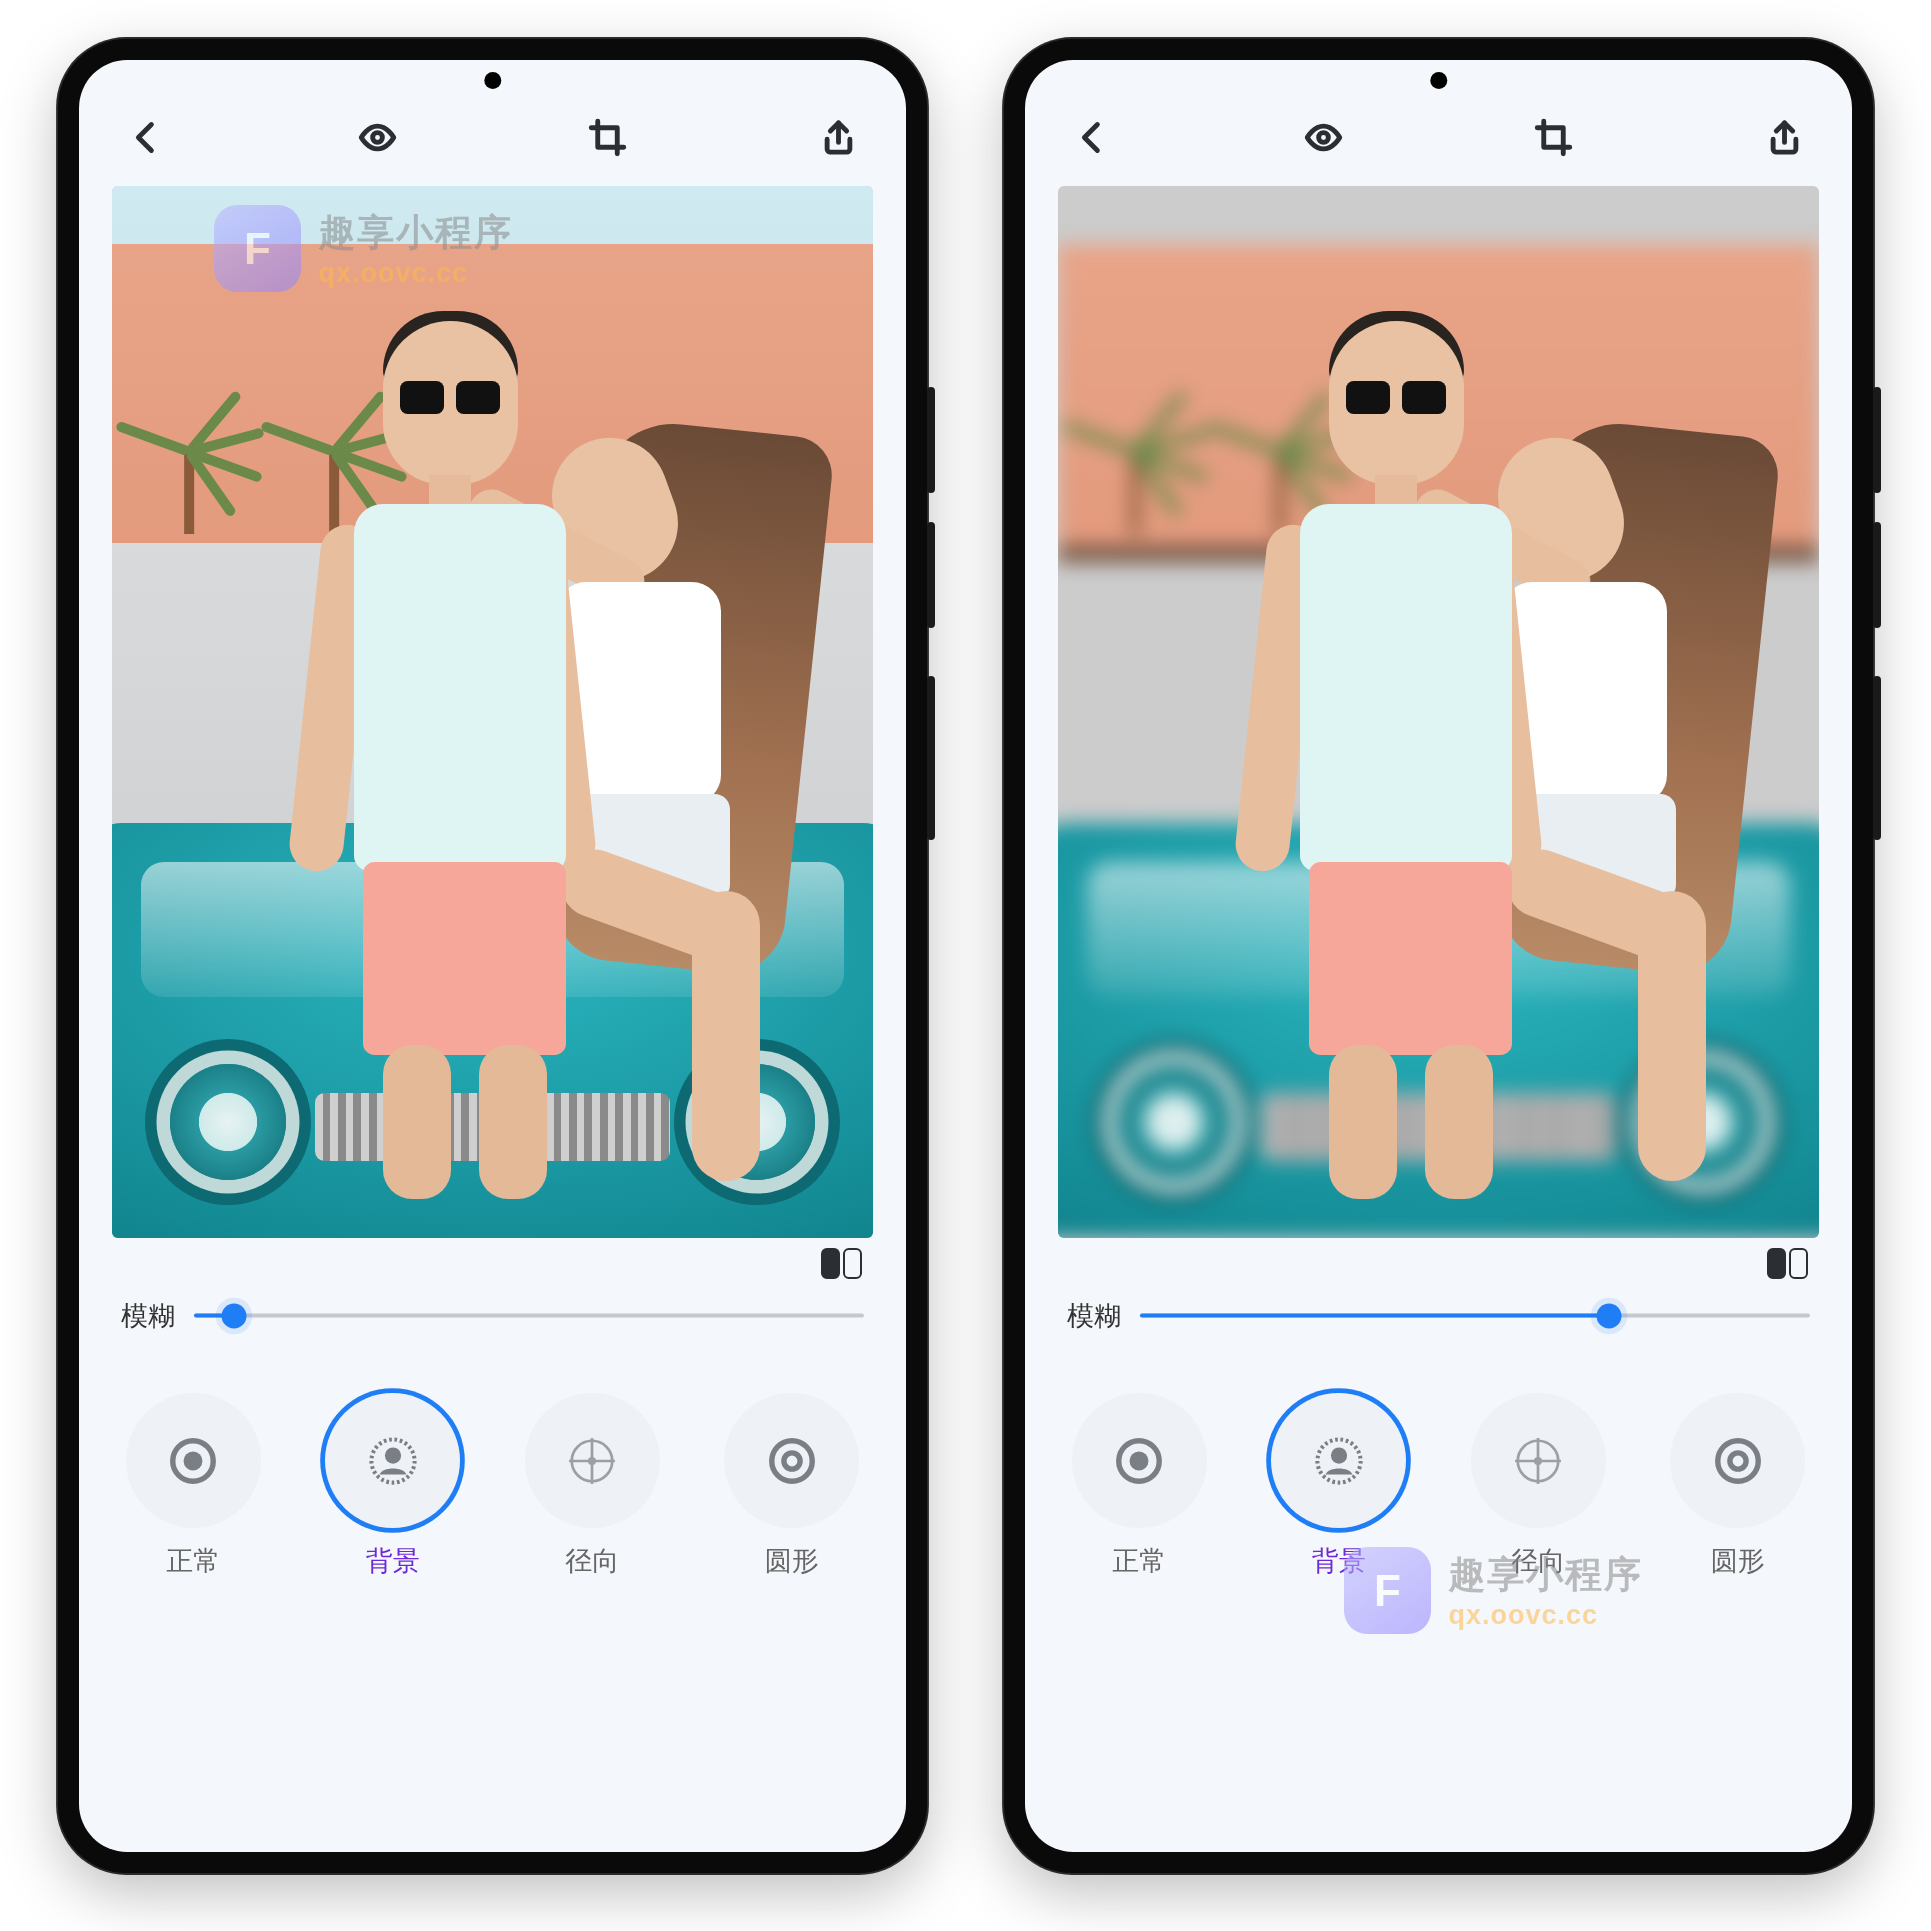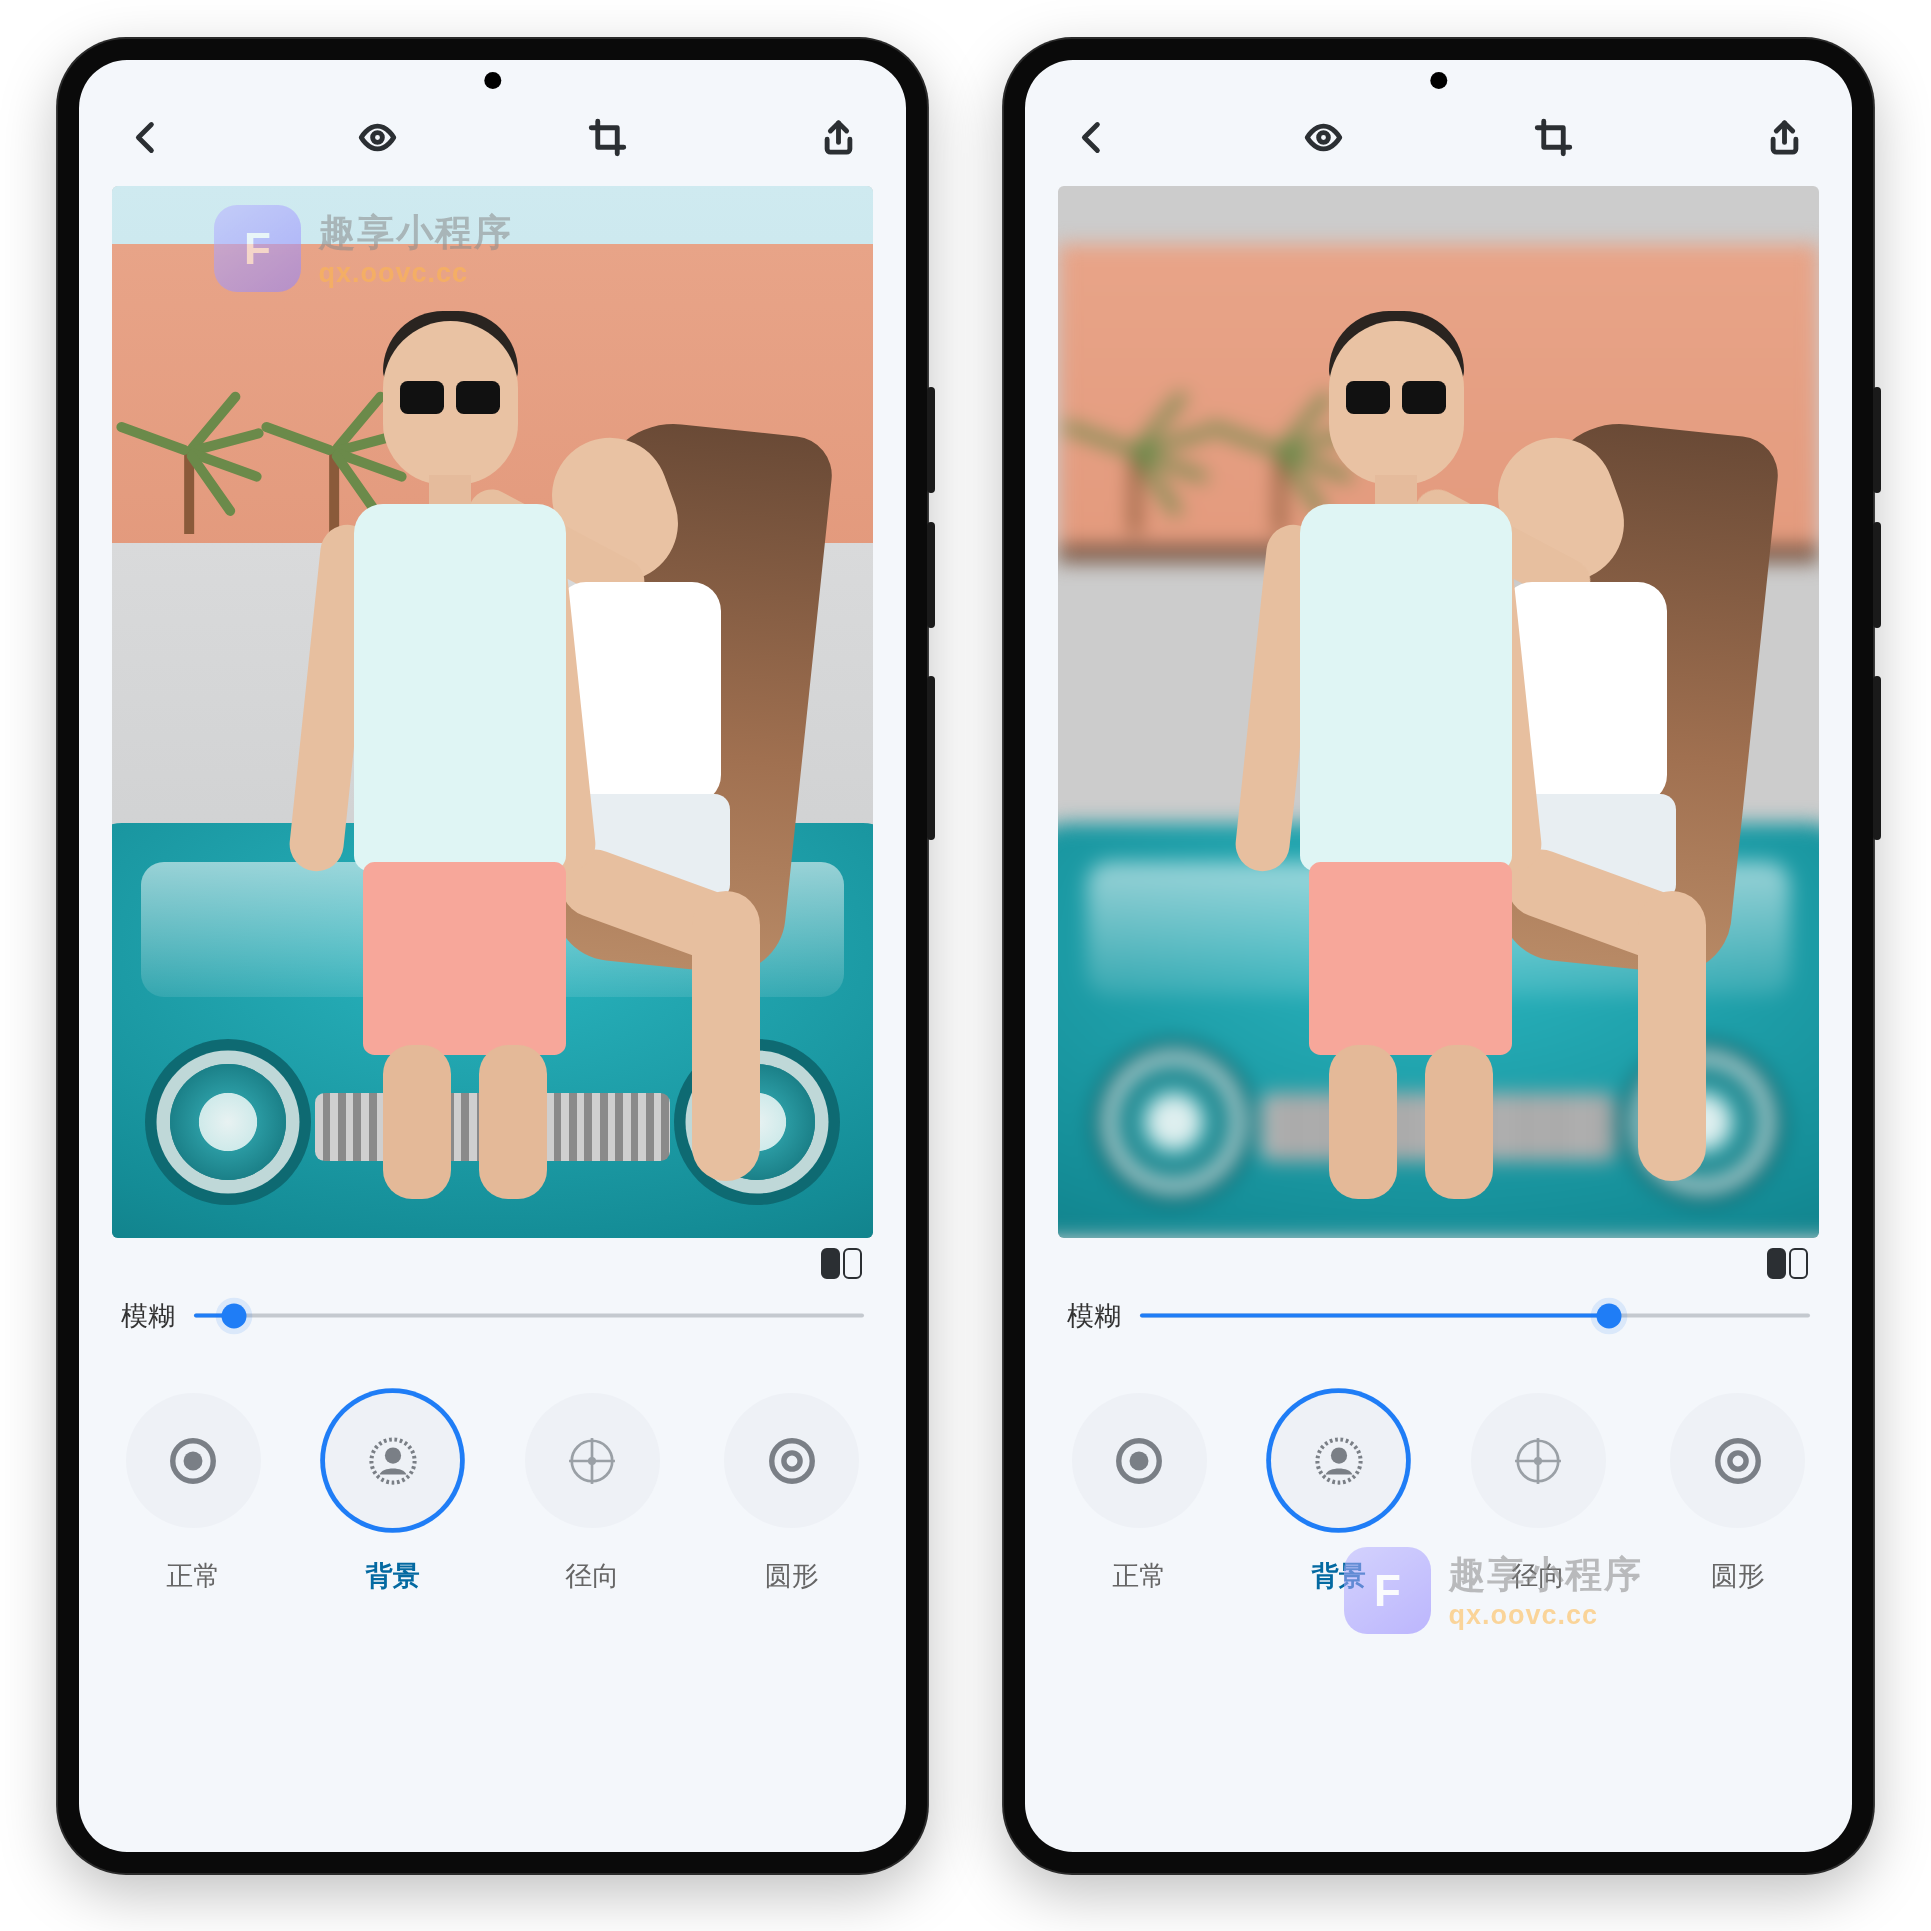--- a/index.html
+++ b/index.html
@@ -198,30 +198,30 @@
   }
   .thumb{
     position:absolute; top:50%; width:25px; height:25px; background:#1f7df6; border-radius:50%; transform:translate(-50%,-50%);
     box-shadow:0 0 0 5.8px rgba(31,125,246,.12);
   }
   
   .options{
     display:flex; justify-content:space-around; padding:29px 19.3px 48px 19.3px; gap:9.7px;
   }
   .opt{
-    display:flex; flex-direction:column; align-items:center; gap:30px; width:164px;justify-content:flex-end;
+    display:flex; flex-direction:column; align-items:center; gap:15px; width:164px;justify-content:flex-end;
   }
   .opt .circle{
     width:135px; height:135px; border-radius:50%;
     background:#eef1f6; display:flex; align-items:center; justify-content:center;
     position:relative;
   }
   .opt.active .circle{ box-shadow:0 0 0 4.8px #1f7df6; }
   .opt .lbl{ font-size:27px; color:#666; }
-  .opt.active .lbl{ color:#0369a1; font-weight:700; }
+  .opt.active .lbl{ color:#6d28d9; font-weight:400; }
   .ico{ width:54px; height:54px; }
   .ico svg{ width:100%; height:100%; }
 </style>
 </head>
 <body>
 
 <div class="phone">
   <div class="side-btn sb1"></div>
   <div class="side-btn sb2"></div>
   <div class="side-btn sb3"></div>

